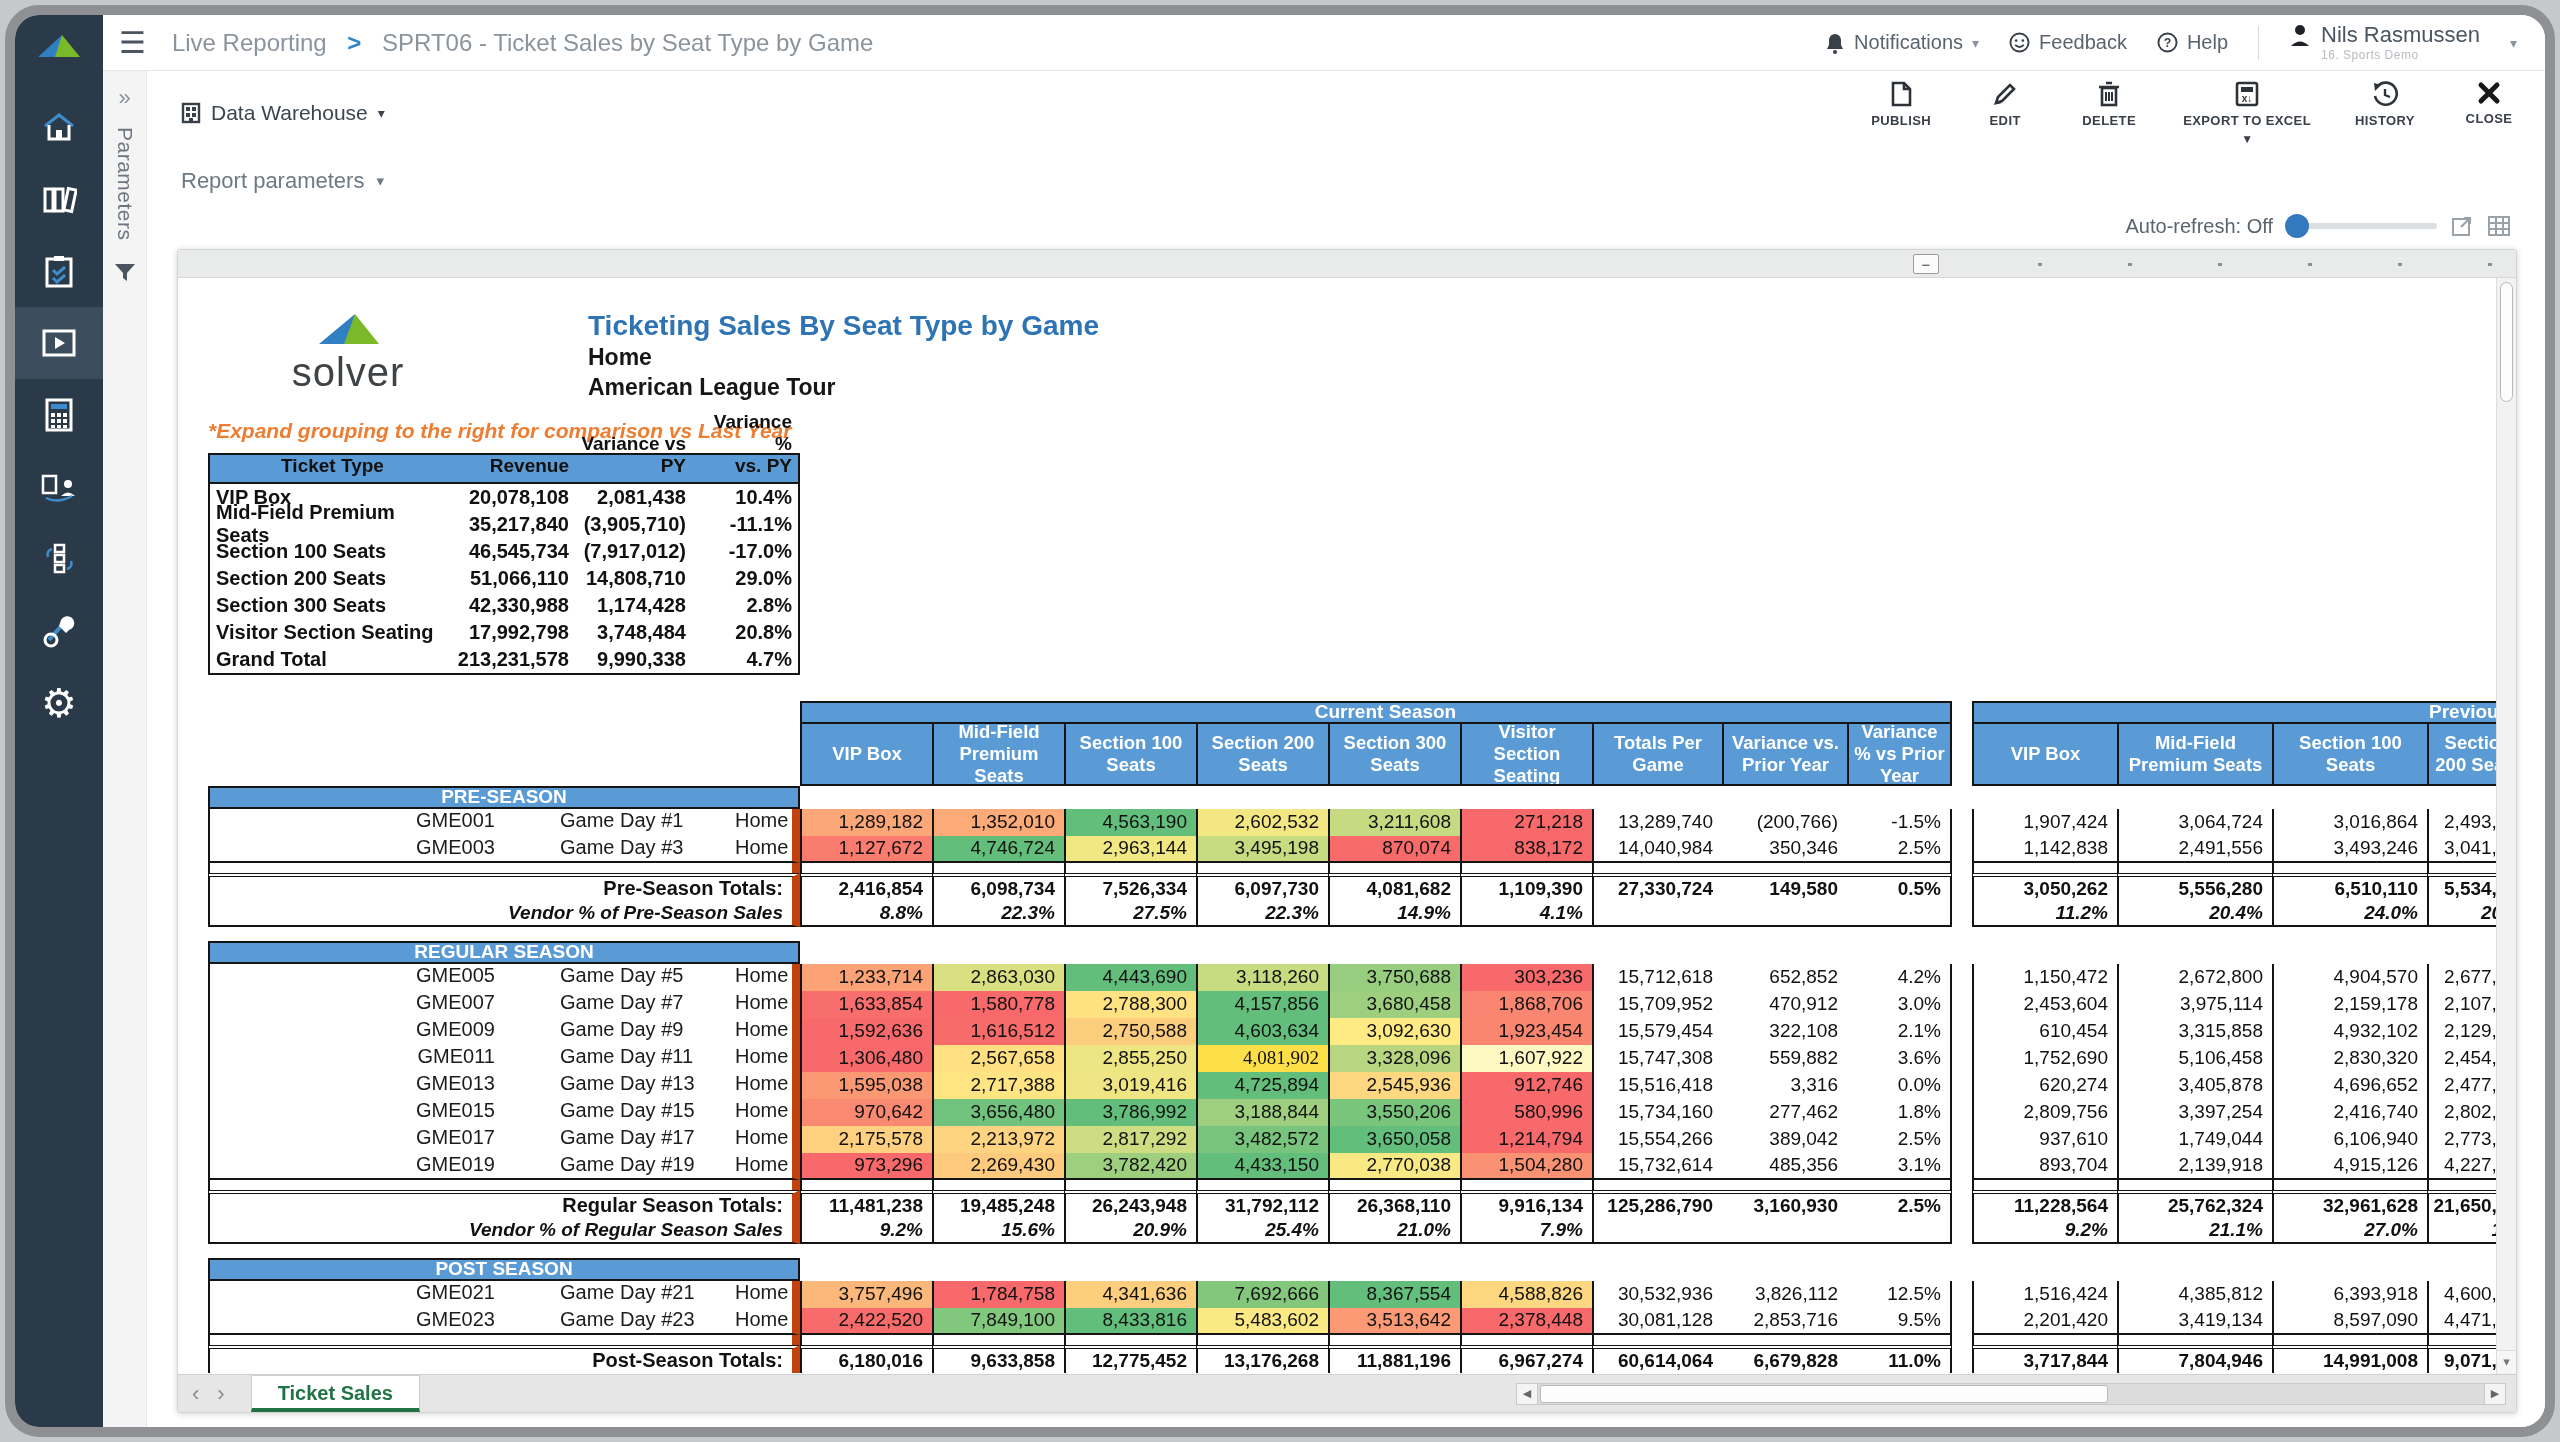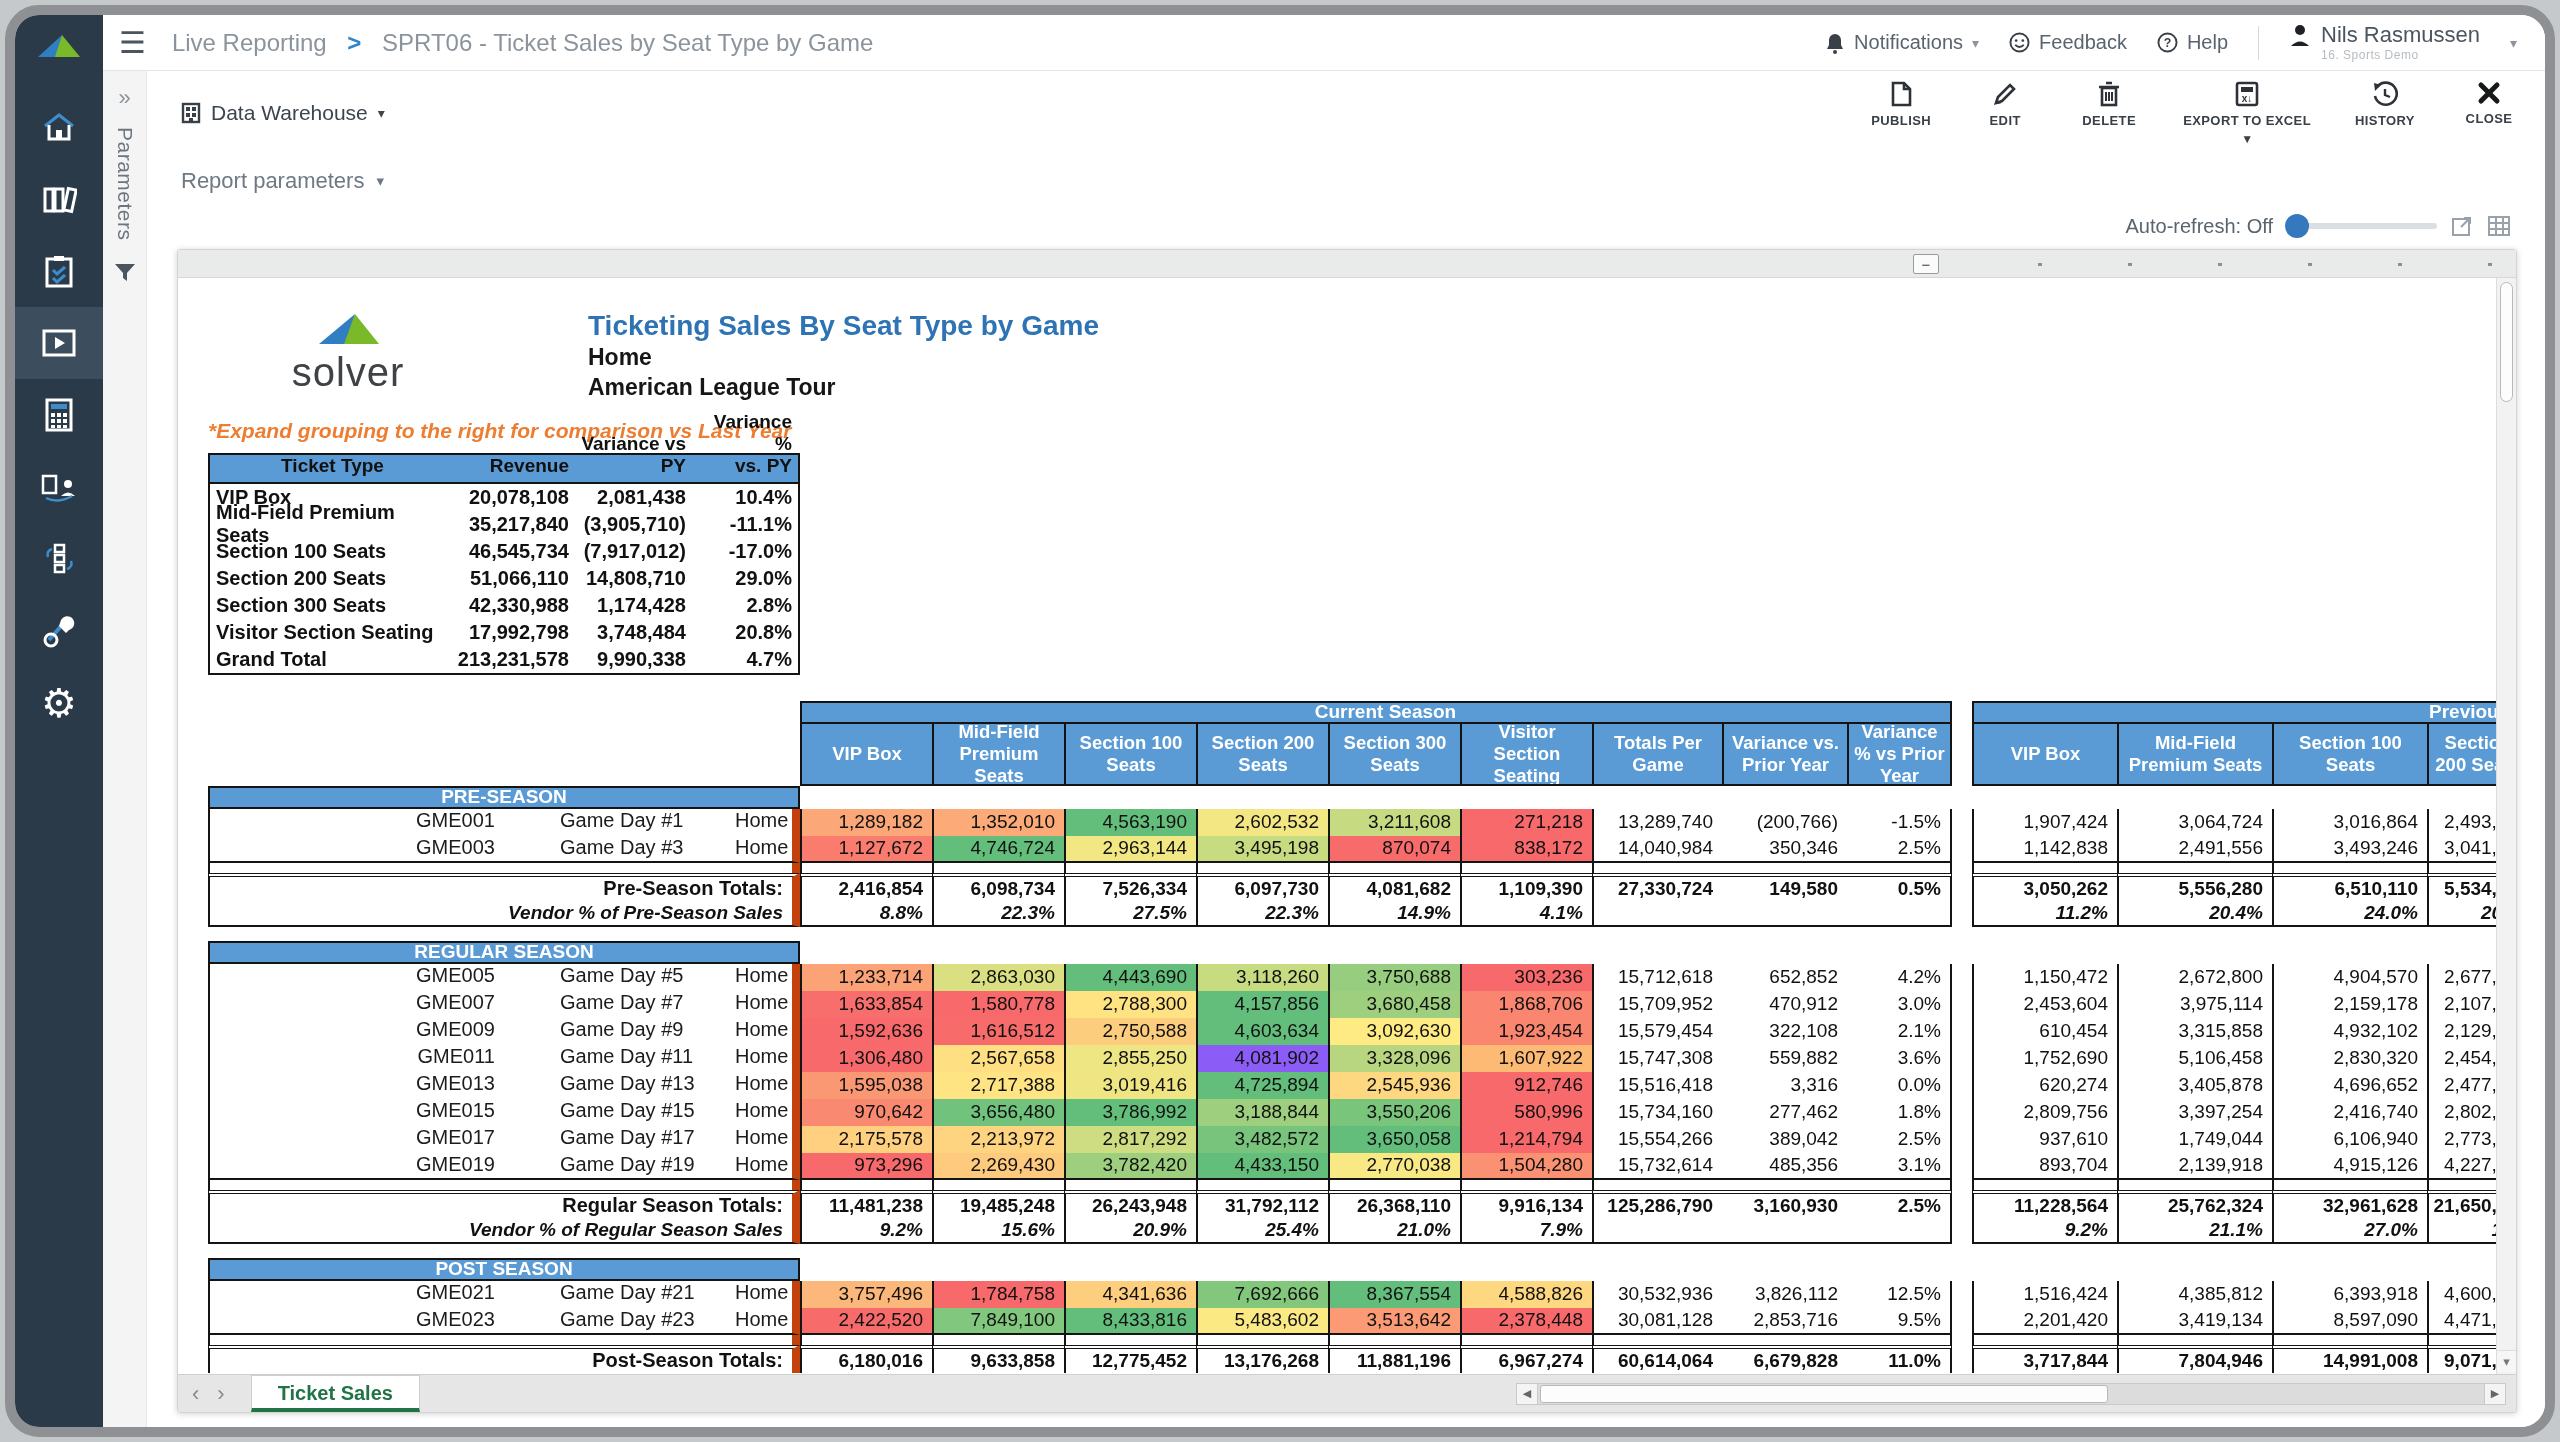--- a/index.html
+++ b/index.html
@@ -632,23 +632,23 @@
                         <div class="glabel h27 lblbox" style="display: grid;">
                           <div></div>
                           <div class="gid">GME011</div>
                           <div></div>
                           <div class="gday">Game Day #11</div>
                           <div class="ghome">Home</div>
                         </div>
                         <div class="gc h27 bl" style="background: rgb(248, 105, 107);">1,306,480</div>
                         <div class="gc h27 bl" style="background: rgb(254, 223, 130);">2,567,658</div>
                         <div class="gc h27 bl" style="background: rgb(237, 230, 131);">2,855,250</div>
-                        <div class="gc h27 bl" style="background: #8b5cf6;">4,081,902</div>
+                        <div class="gc h27 bl" style="background: #fde047; font-family: Liberation Serif, serif;">4,081,902</div>
                         <div class="gc h27 bl" style="background: rgb(184, 214, 128);">3,328,096</div>
-                        <div class="gc h27 bl" style="background: #fdba74; padding-left: 44px;">1,607,922</div>
+                        <div class="gc h27 bl" style="background: #fef9c3; padding-left: 44px;">1,607,922</div>
                         <div class="gc h27 bl">15,747,308</div>
                         <div class="gc h27">559,882</div>
                         <div class="gc h27 br">3.6%</div>
                         <div class="gc h27"></div>
                         <div class="gc h27 bl">1,752,690</div>
                         <div class="gc h27 bl">5,106,458</div>
                         <div class="gc h27 bl">2,830,320</div>
                         <div class="gc h27 bl">2,454,24</div>
                       </div>
                       <div class="grow h27">

